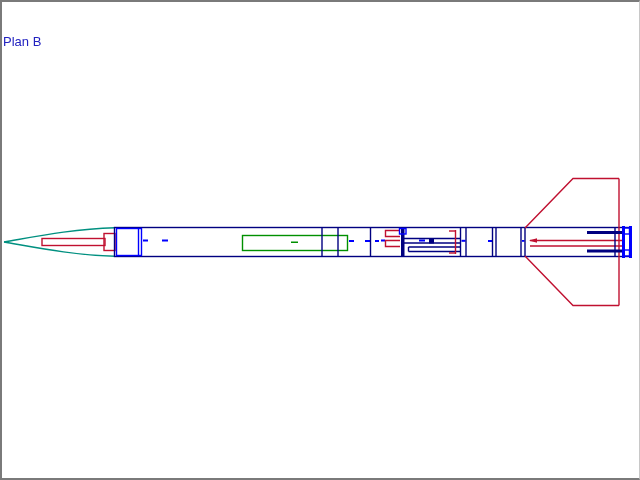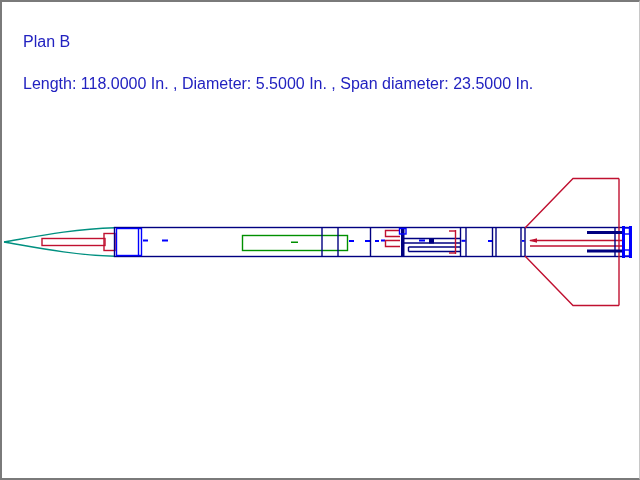--- a/index.html
+++ b/index.html
@@ -9,22 +9,22 @@
     box-sizing:border-box;
     background:var(--background,#fff);
     border-left:2px solid var(--window-border,#7a7a7a);
     border-top:2px solid var(--window-border,#7a7a7a);
     border-bottom:2px solid var(--window-border,#7a7a7a);
     border-right:1px solid #c8c8c8;
     overflow:hidden;
     font-family:"Liberation Sans", sans-serif;
   }
   .header{
-    position:absolute;top:5px;left:21px;
-    font-size:16px;line-height:14px;
+    position:absolute;top:5px;left:1px;
+    font-size:13px;line-height:14px;
     color:var(--text,#2222c0);
     white-space:pre;
   }
   .canvas{position:absolute;left:0;top:0;width:640px;height:480px;}
   .navy{stroke:var(--body-outline,#000080);fill:none;stroke-width:1.4;}
   .navy-fill{fill:var(--body-outline,#000080);stroke:none;}
   .blue{stroke:var(--accent-blue,#0000ff);fill:none;stroke-width:1.4;}
   .blue-fill{fill:var(--accent-blue,#0000ff);stroke:none;}
   .teal{stroke:var(--nose-cone,#009080);fill:none;stroke-width:1.4;}
   .green{stroke:var(--payload,#009000);fill:none;stroke-width:1.4;}
@@ -32,21 +32,20 @@
   .red{stroke:var(--red-parts,#c01030);fill:none;stroke-width:1.4;}
   .red-fill{fill:var(--red-parts,#c01030);stroke:none;}
 </style>
 </head>
 <body>
 
 <div class="window">
 
   <div class="header">
     <div>Plan B</div>
-    <div>Length: 118.0000 In. , Diameter: 5.5000 In. , Span diameter: 23.5000 In.</div>
   </div>
 
   <svg class="canvas" viewBox="0 0 640 480" xmlns="http://www.w3.org/2000/svg">
 
     <g>
       <path class="teal" d="M2,240 C 34,234.5 70,227 113,225.8"></path>
       <path class="teal" d="M2,240 C 34,245.5 70,253 113,254.2"></path>
     </g>
 
     <g>

